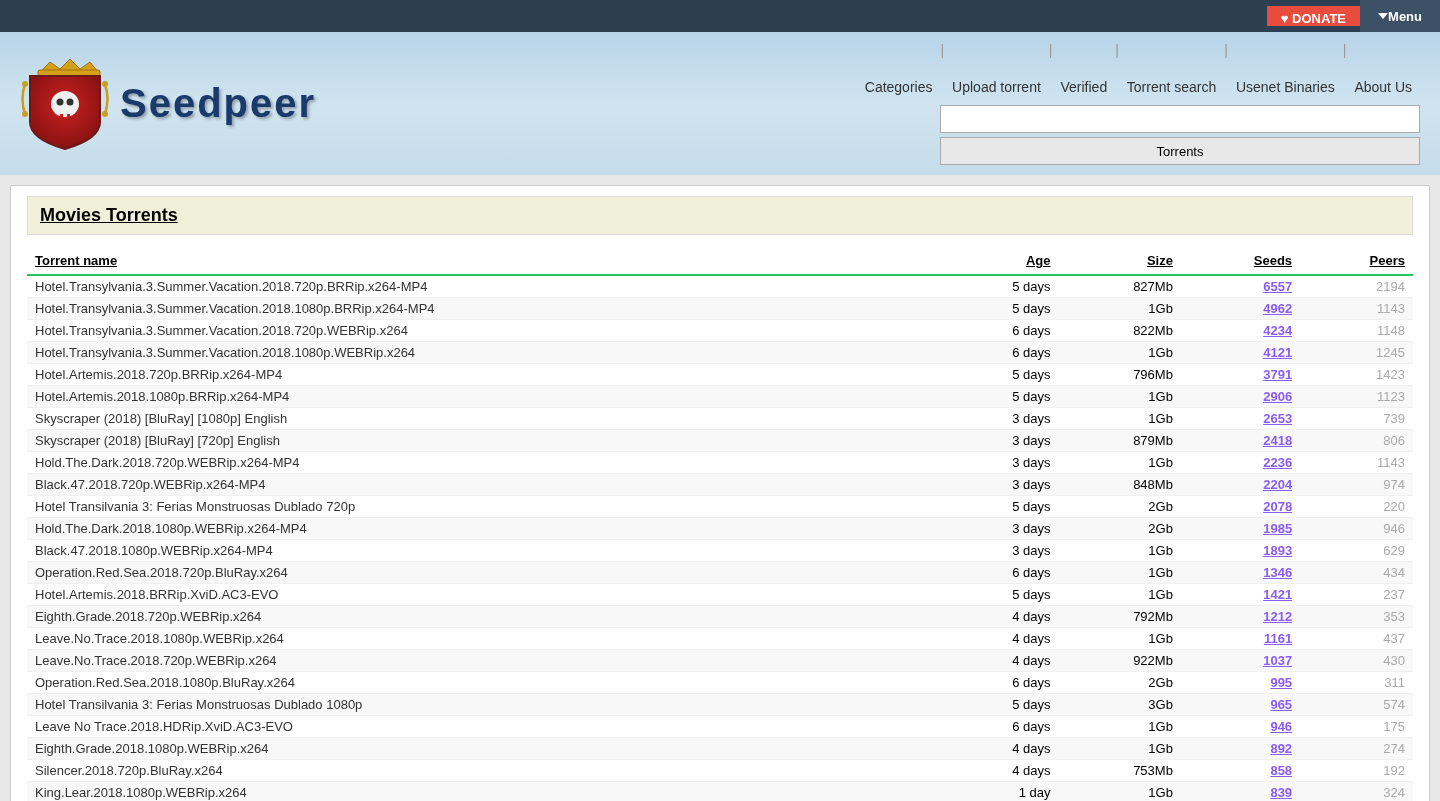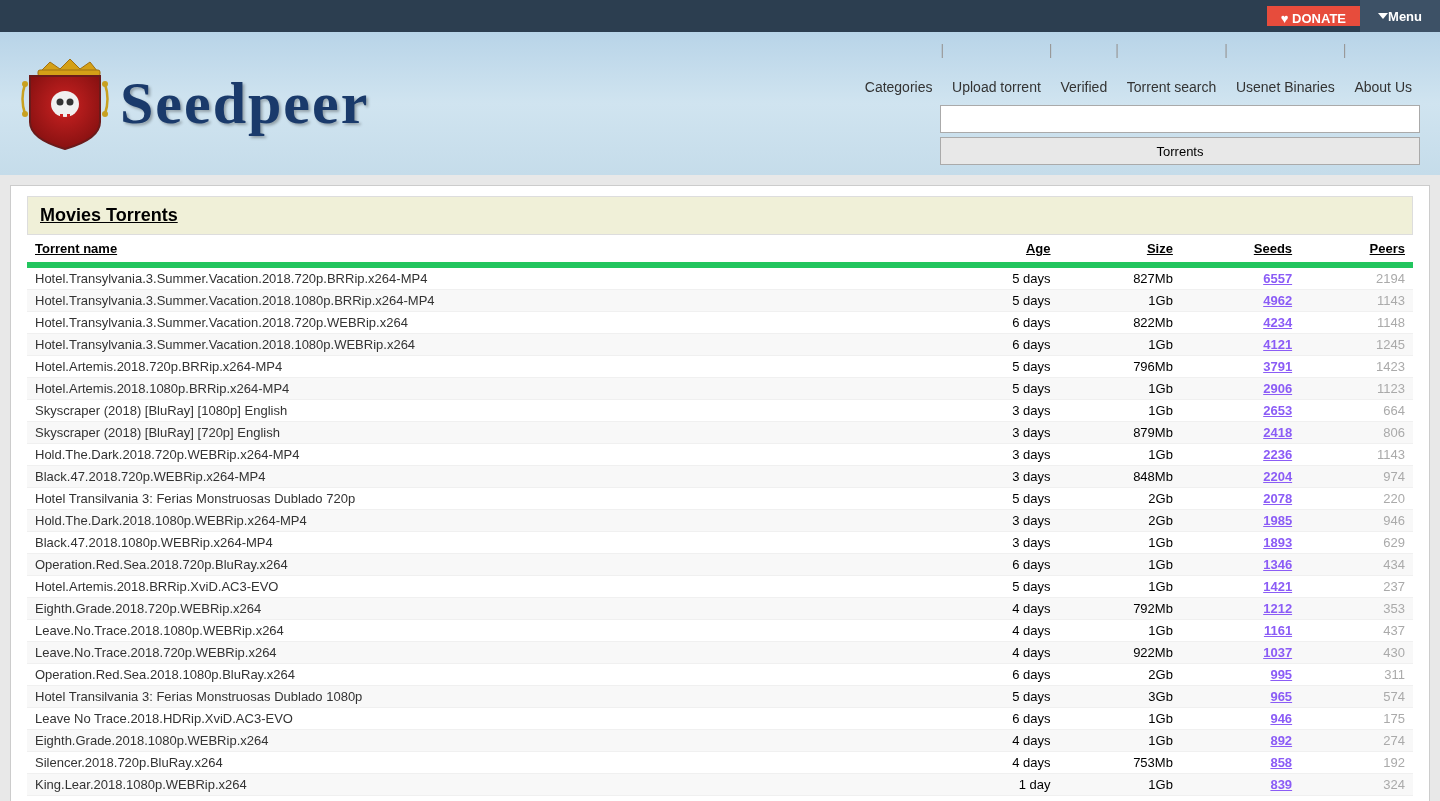--- a/index.html
+++ b/index.html
@@ -49,22 +49,22 @@
     #logo-area {
       display: flex;
       align-items: center;
       gap: 10px;
     }
     #logo-shield {
       width: 90px;
       height: 100px;
     }
     #site-name {
-      font-family: Liberation Serif, serif;
-      font-size: 60px;
+      font-family: Liberation Sans, sans-serif;
+      font-size: 40px;
       font-weight: bold;
       color: #1a3a6b;
       text-shadow: 2px 2px 3px rgba(0,0,0,0.3);
       letter-spacing: 2px;
     }
     #nav-search {
       display: flex;
       flex-direction: column;
       align-items: flex-end;
       gap: 10px;
@@ -109,34 +109,35 @@
       background: white;
       margin: 10px 10px;
       border: 1px solid #ccc;
       padding: 10px 16px;
     }
 
     #page-title-bar {
       background: #f0f0d8;
       border: 1px solid #ddd;
       padding: 8px 12px;
+      margin-bottom: 12px;
     }
     #page-title-text {
       font-size: 18px;
       font-weight: bold;
       text-decoration: underline;
     }
 
     
     #torrent-table {
       width: 100%;
       border-collapse: collapse;
     }
     #torrent-table thead tr {
-      border-bottom: 6px solid #22c55e;
+      border-bottom: 2px solid #22c55e;
     }
     #torrent-table th {
       padding: 6px 8px;
       text-align: left;
       font-weight: bold;
       font-size: 13px;
       text-decoration: underline;
       cursor: pointer;
     }
     #torrent-table th.right { text-align: right; }
@@ -274,21 +275,21 @@
           <td class="right">5 days</td>
           <td class="right">1Gb</td>
           <td class="right"><a href="#" class="seeds-val">2906</a></td>
           <td class="right peers-val">1123</td>
         </tr>
         <tr>
           <td><a href="#" class="torrent-name-link">Skyscraper (2018) [BluRay] [1080p] English</a></td>
           <td class="right">3 days</td>
           <td class="right">1Gb</td>
           <td class="right"><a href="#" class="seeds-val">2653</a></td>
-          <td class="right peers-val">664</td>
+          <td class="right peers-val">739</td>
         </tr>
         <tr>
           <td><a href="#" class="torrent-name-link">Skyscraper (2018) [BluRay] [720p] English</a></td>
           <td class="right">3 days</td>
           <td class="right">879Mb</td>
           <td class="right"><a href="#" class="seeds-val">2418</a></td>
           <td class="right peers-val">806</td>
         </tr>
         <tr>
           <td><a href="#" class="torrent-name-link">Hold.The.Dark.2018.720p.WEBRip.x264-MP4</a></td>

